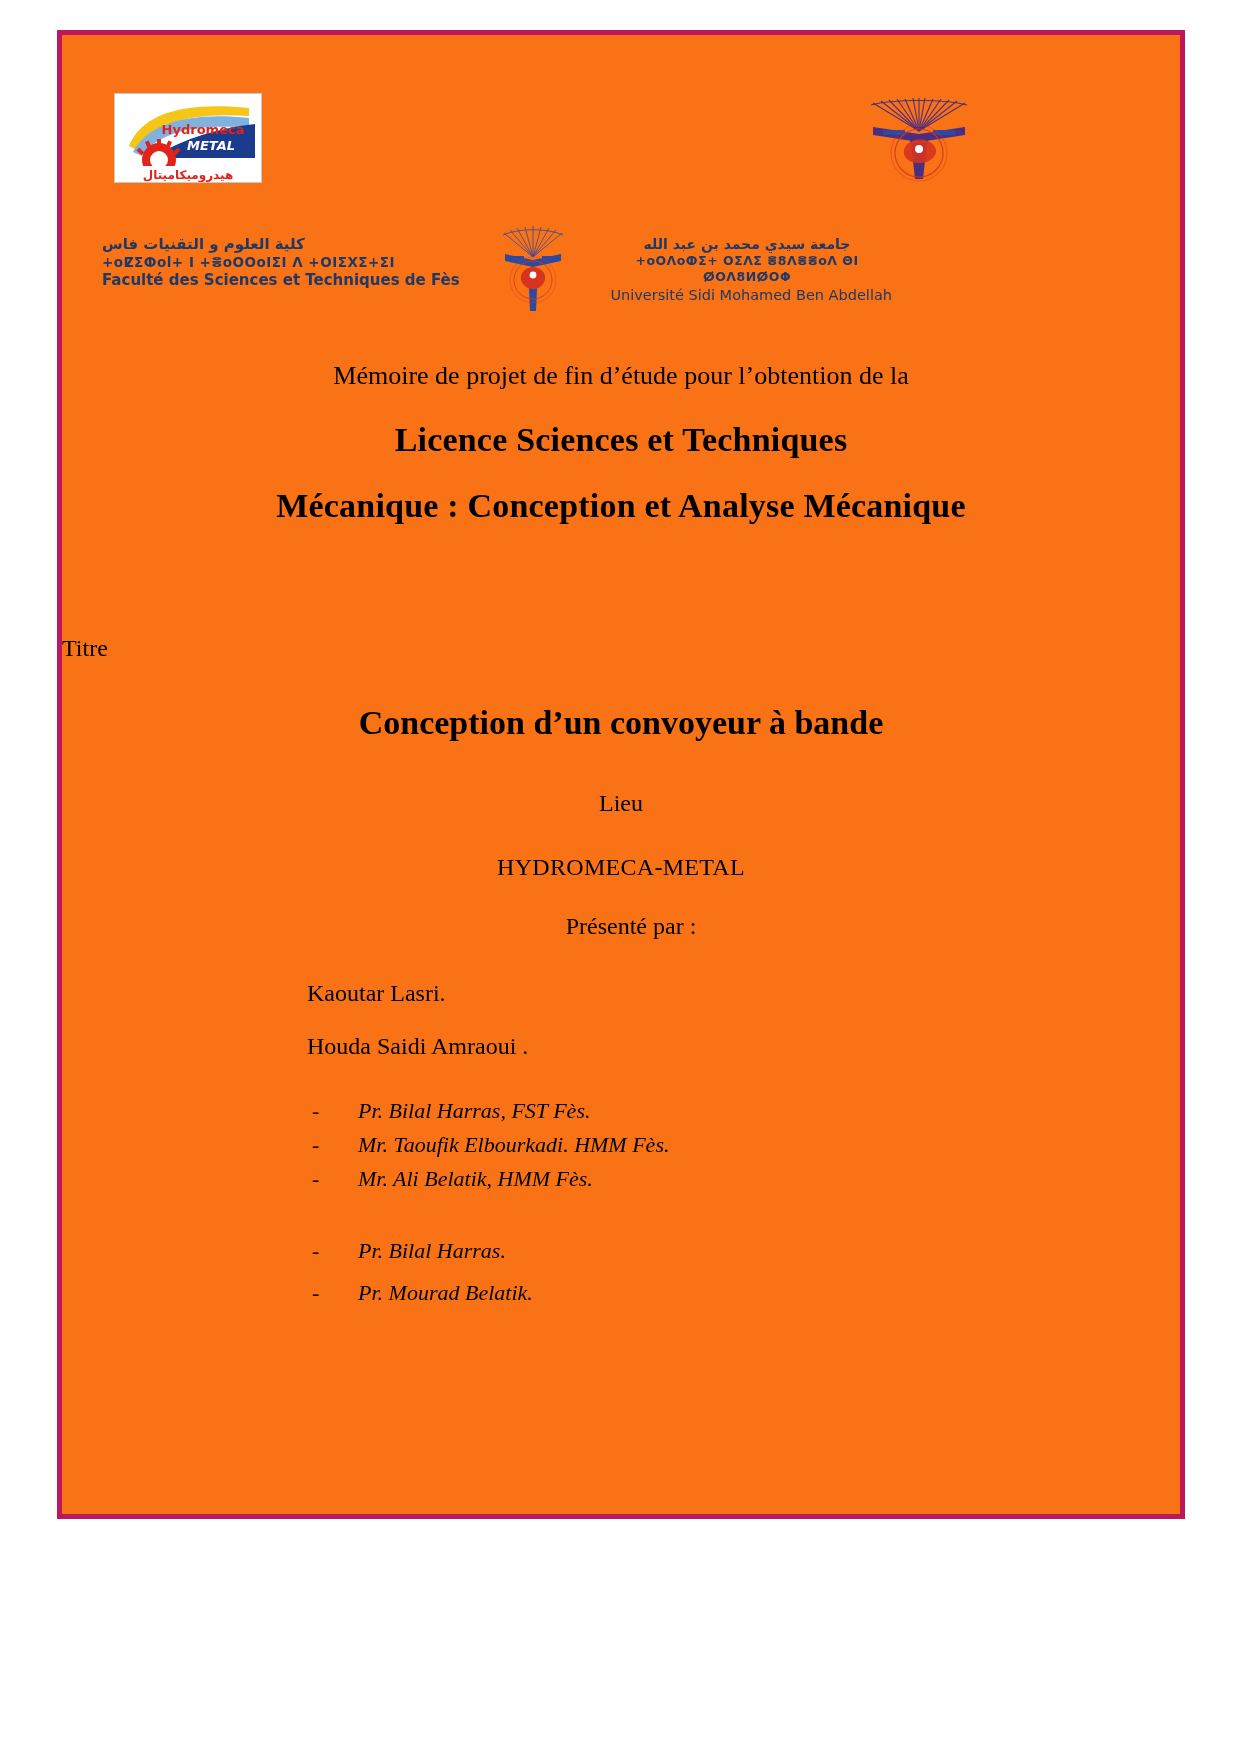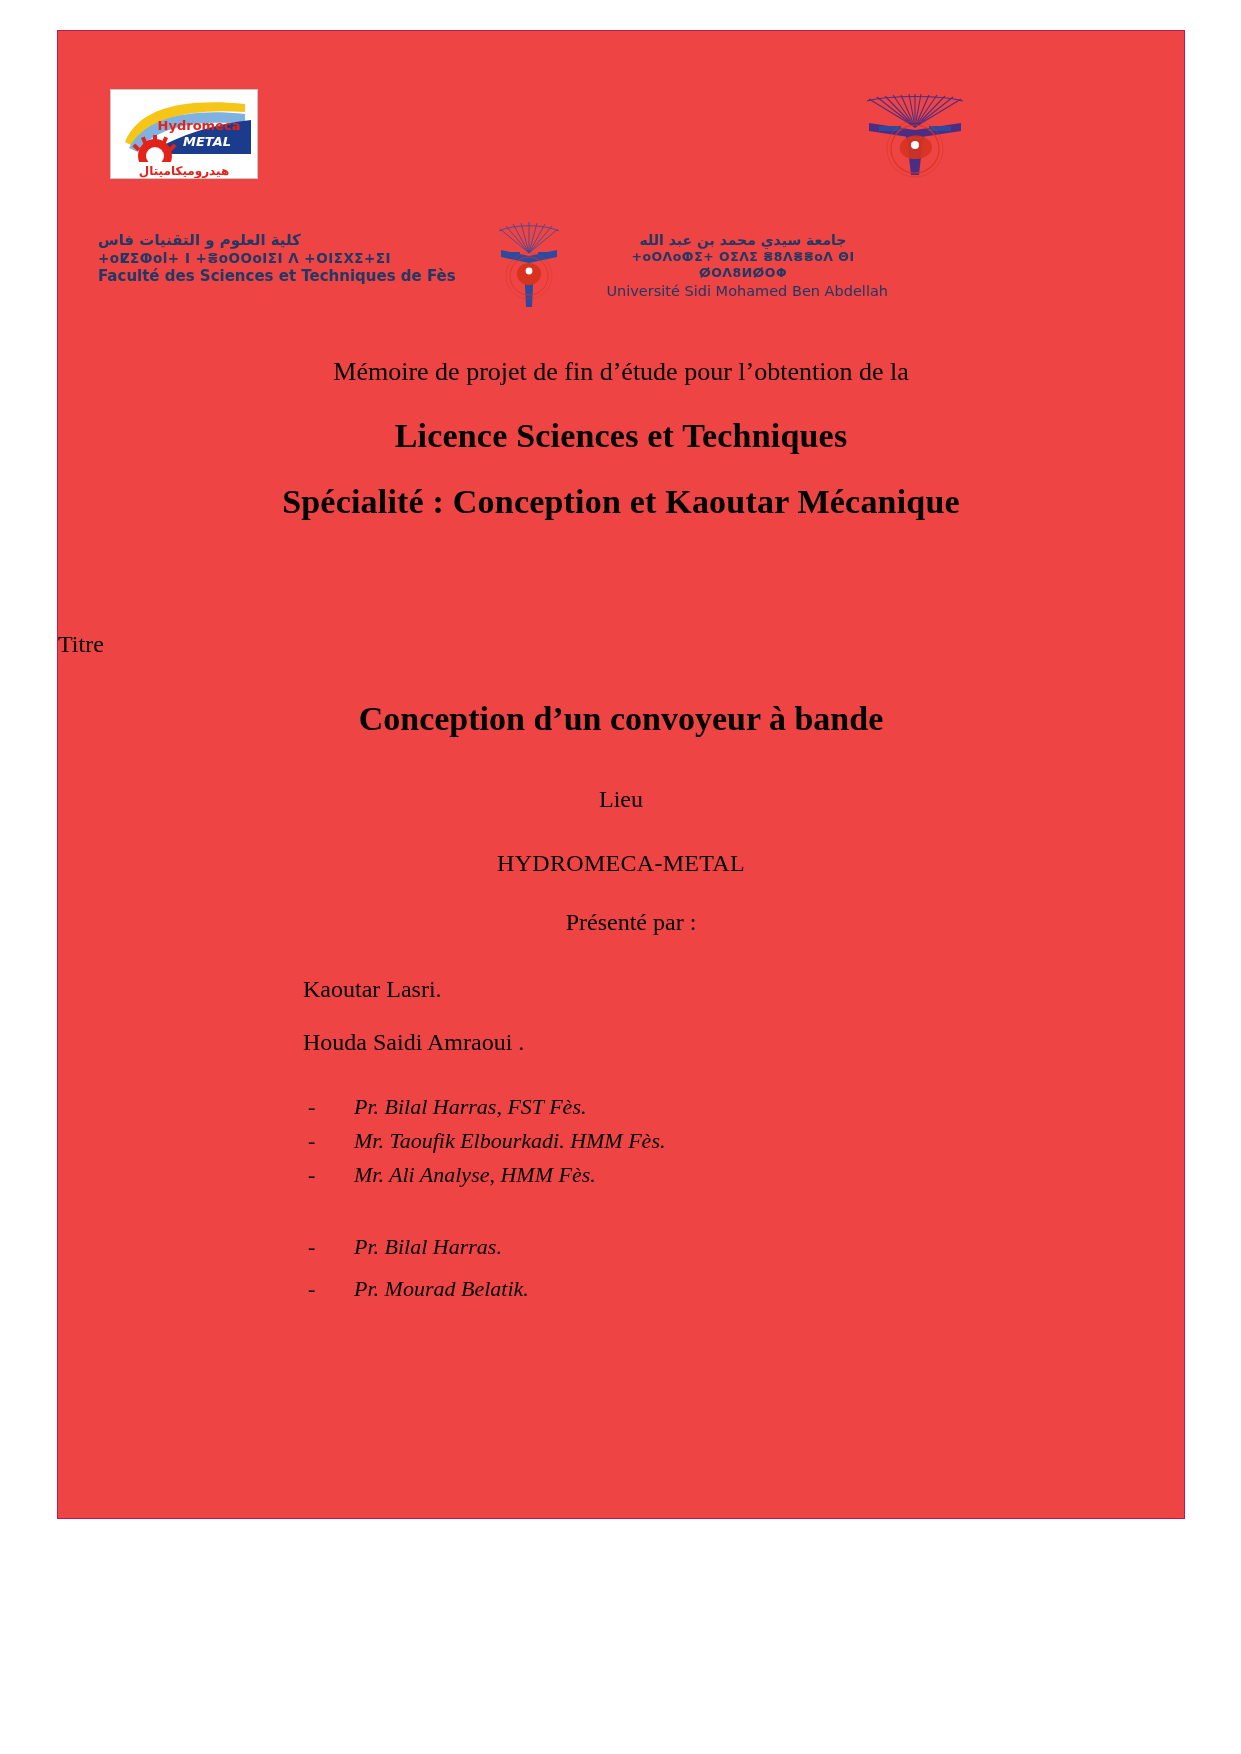--- a/index.html
+++ b/index.html
@@ -16,23 +16,23 @@
     overflow: hidden;
   }
 
   
   .page-frame {
     position: absolute;
     left: 57px;
     top: 30px;
     width: 1128px;
     height: 1489px;
-    border: 1px solid #be185d;
+    border: 5px solid #be185d;
     box-sizing: border-box;
-    background: #ef4444;
+    background: #f97316;
   }
 
   .page-inner {
     position: relative;
     width: 100%;
     height: 100%;
   }
 
   
 
@@ -364,21 +364,21 @@
     <div class="usmba-tif">+oOⴷoⵀΣ+ OΣⴷΣ ⴻ8ⴷⴻⴻoⴷ ΘI ⵁOⴷ8ИⵁOΦ</div>
     <div class="usmba-fr">Université Sidi Mohamed Ben Abdellah</div>
   </div>
 
   <div class="body-area">
 
     <div class="memoire-line">Mémoire de projet de fin d’étude pour l’obtention de la</div>
 
     <div class="degree-line">Licence Sciences et Techniques</div>
 
-    <div class="speciality-line">Spécialité : Conception et Kaoutar Mécanique</div>
+    <div class="speciality-line">Mécanique : Conception et Analyse Mécanique</div>
 
     <div class="titre-label">Titre</div>
 
     <div class="project-title">Conception d’un convoyeur à bande</div>
 
     <div class="lieu-label">Lieu</div>
 
     <div class="company-line">HYDROMECA-METAL</div>
 
 
@@ -392,21 +392,21 @@
       <li>
         <span class="dash">-</span>
         <span>Pr. Bilal Harras, FST Fès.</span>
       </li>
       <li>
         <span class="dash">-</span>
         <span>Mr. Taoufik Elbourkadi. HMM Fès.</span>
       </li>
       <li>
         <span class="dash">-</span>
-        <span>Mr. Ali Analyse, HMM Fès.</span>
+        <span>Mr. Ali Belatik, HMM Fès.</span>
       </li>
     </ul>
 
 
     <ul class="jury-list">
       <li>
         <span class="dash">-</span>
         <span>Pr. Bilal Harras.</span>
       </li>
       <li>

